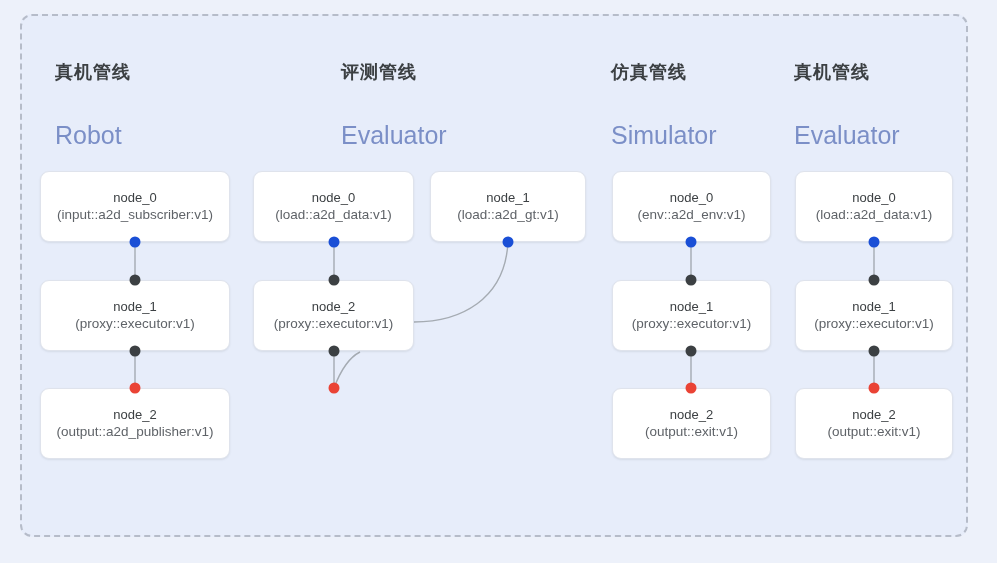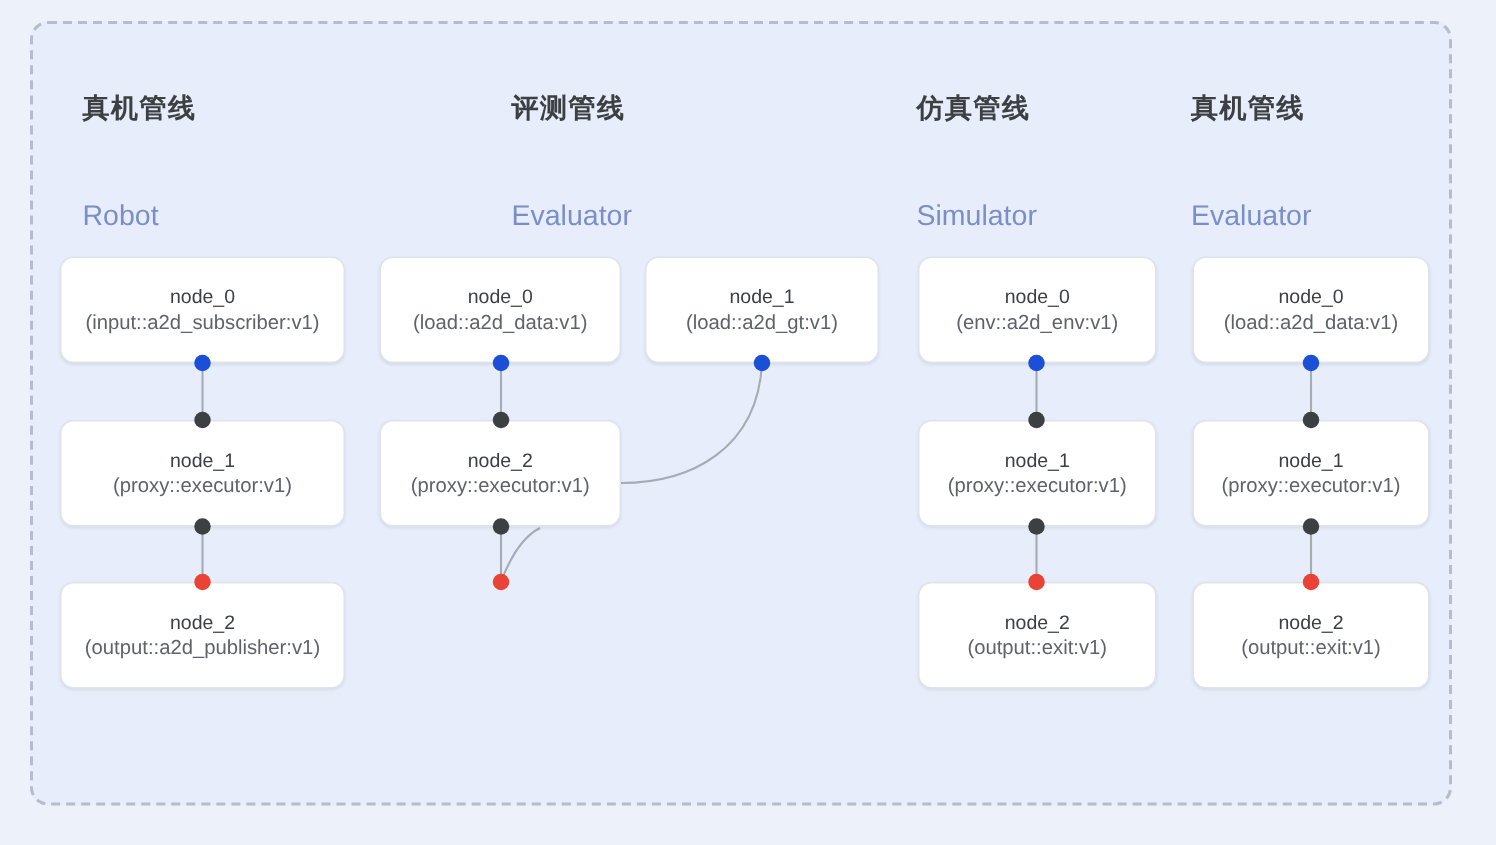--- a/index.html
+++ b/index.html
@@ -46,25 +46,25 @@
     z-index: 3;
   }
   .col-title-cn {
     font-size: 18px;
     font-weight: bold;
     color: #3c4043;
     letter-spacing: 1px;
     line-height: 1;
   }
   .col-title-en {
-    font-size: 19px;
+    font-size: 25px;
     font-weight: normal;
     color: #7b8fc7;
     line-height: 1;
-    margin-top: 54px;
+    margin-top: 42px;
   }
   .node {
     position: absolute;
     box-sizing: border-box;
     background: #ffffff;
     border: 1px solid #dfe3ec;
     border-radius: 9px;
     box-shadow: 0 1px 2px rgba(60,64,67,0.10);
     display: flex;
     flex-direction: column;

